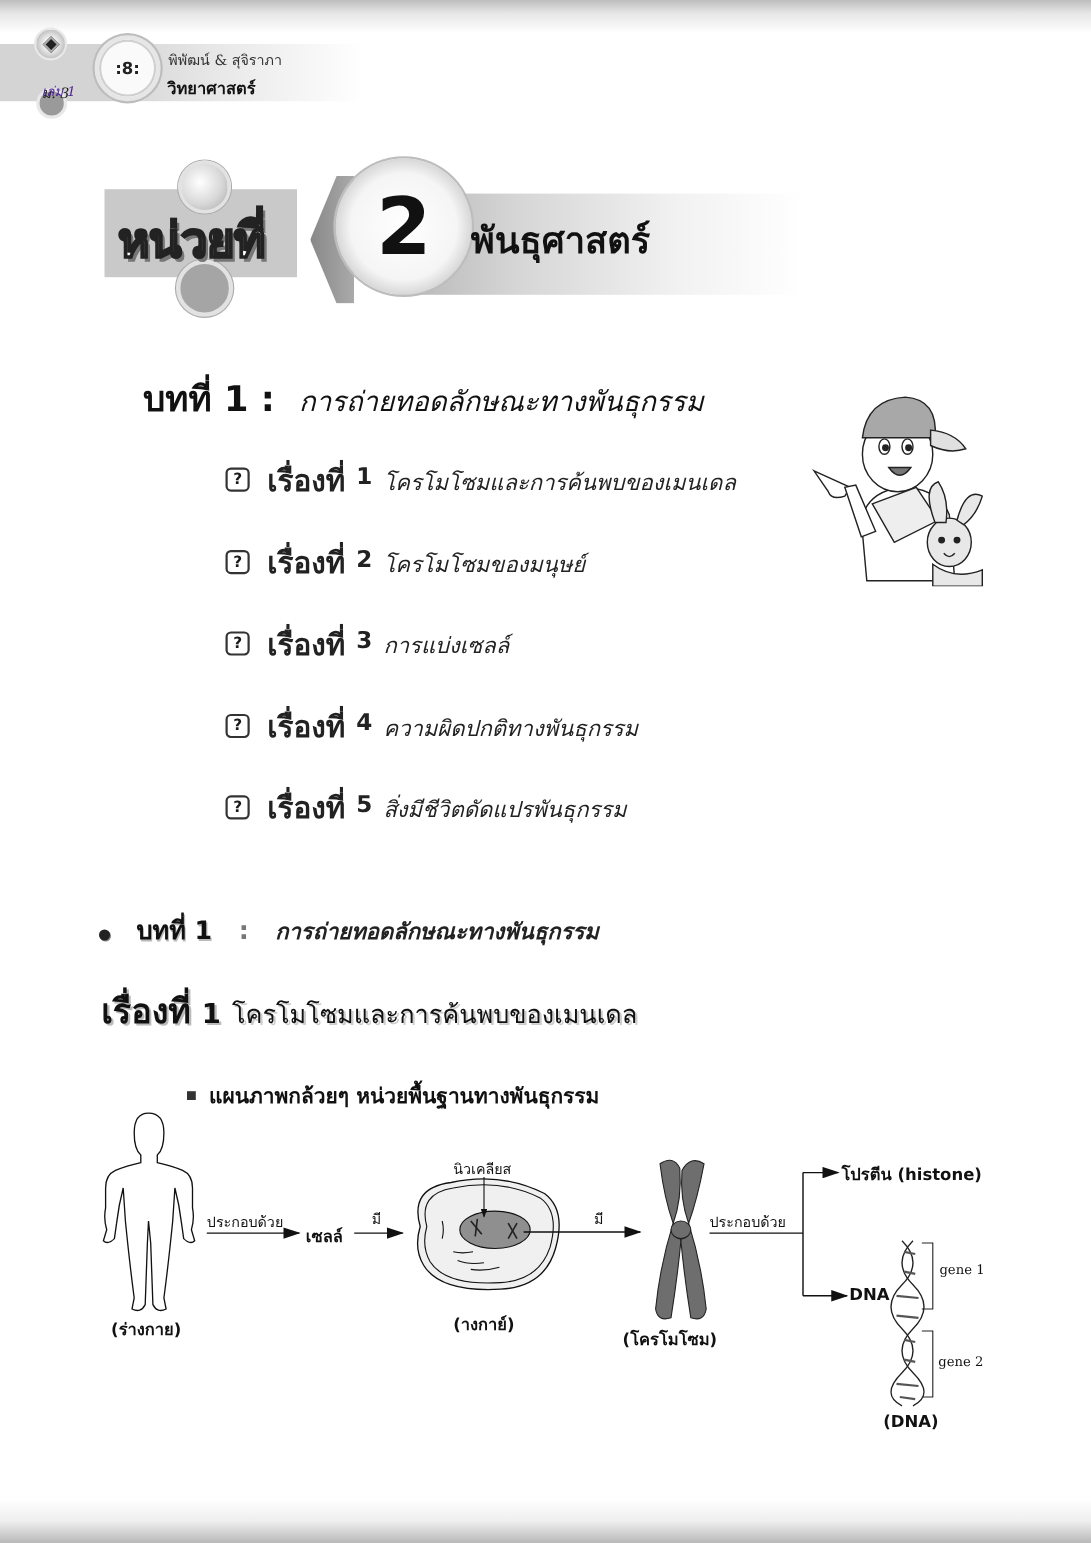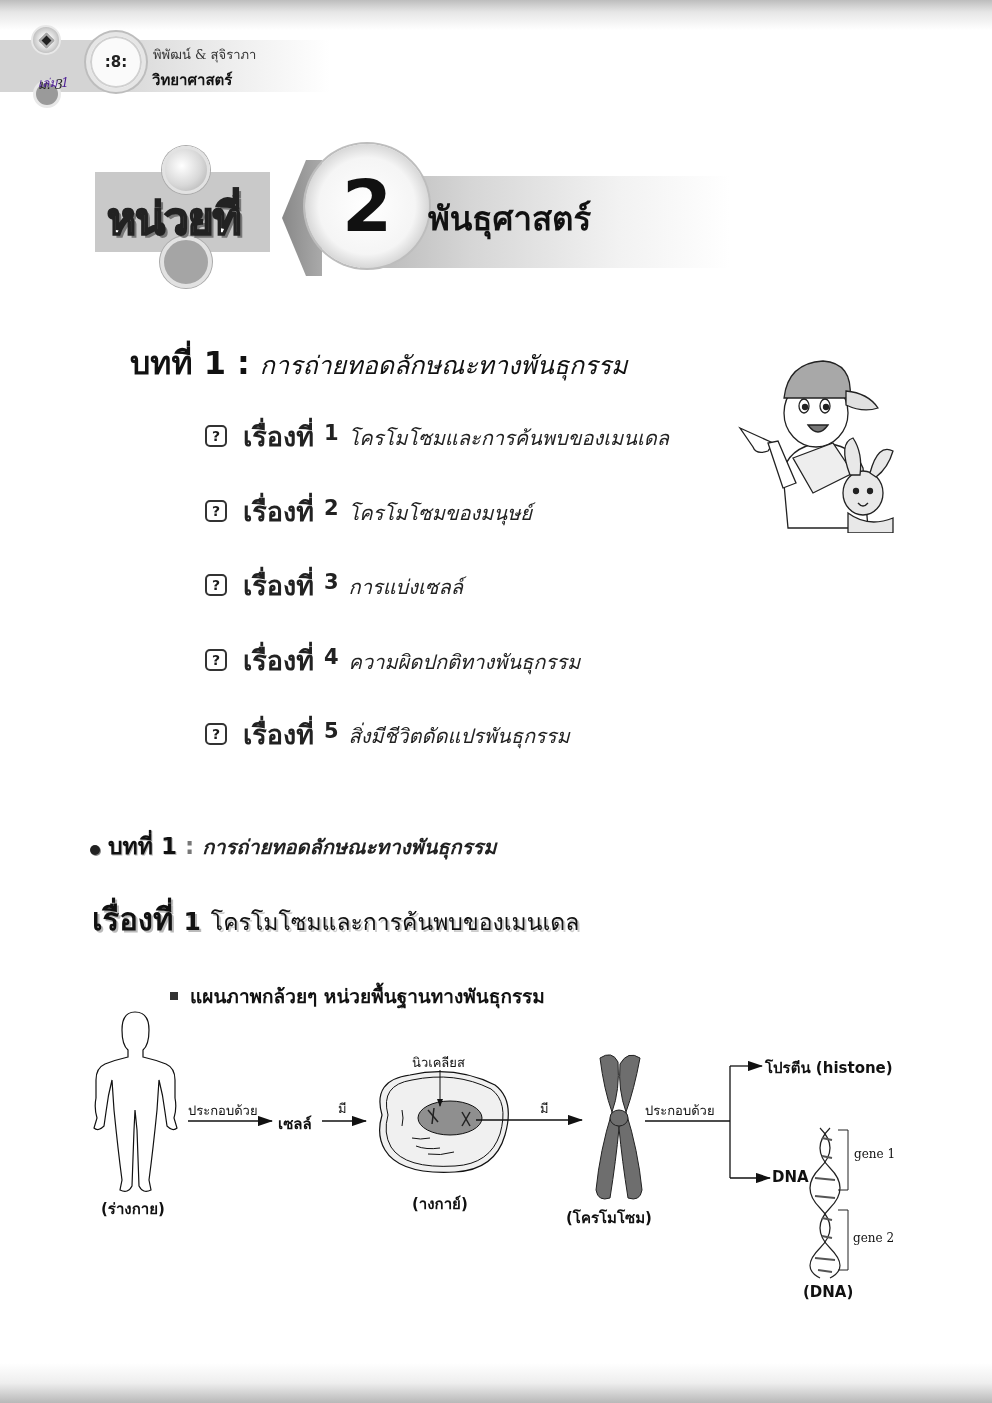--- a/index.html
+++ b/index.html
@@ -40,36 +40,36 @@
     letter-spacing: -1px; -webkit-text-stroke: 2px #222; text-shadow: 3px 3px 0 #777; }
   .unit-chevron { position: absolute; left: 282px; top: 160px; width: 40px; height: 116px;
     background: linear-gradient(to right, #888, #aaa); clip-path: polygon(60% 0, 100% 0, 100% 100%, 60% 100%, 0 50%); }
   .unit-circle { position: absolute; left: 305px; top: 144px; width: 124px; height: 124px; border-radius: 50%;
     background: radial-gradient(circle, #ffffff 0%, #f5f5f5 55%, #cfcfcf 75%, #f2f2f2 85%, #c4c4c4 100%);
     box-shadow: 0 0 0 2px #bdbdbd; display: flex; align-items: center; justify-content: center; }
   .unit-number { font-size: 72px; font-weight: bold; color: #111; }
   .unit-title { position: absolute; left: 428px; top: 192px; font-size: 33px; font-weight: bold; color: #111; }
 
   
-  .chapter-head { position: absolute; left: 130px; top: 337px; display: flex; align-items: baseline; gap: 10px; }
+  .chapter-head { position: absolute; left: 130px; top: 337px; display: flex; align-items: baseline; gap: 22px; }
   .chapter-head .lbl { font-size: 32px; font-weight: bold; color: #111; }
   .chapter-head .title { font-size: 25px; font-style: italic; color: #111; }
 
   .mascot { position: absolute; left: 728px; top: 343px; width: 180px; height: 190px; }
 
   .toc { position: absolute; left: 205px; top: 415px; }
   .toc-item { height: 74.5px; display: flex; align-items: flex-start; }
   .toc-q { width: 22px; height: 22px; border: 2px solid #333; border-radius: 5px; font-size: 14px; font-weight: bold;
     display: flex; align-items: center; justify-content: center; margin-top: 10px; margin-right: 16px; background: #fff; }
   .toc-lbl { font-size: 27px; font-weight: bold; color: #222; margin-right: 10px; }
   .toc-num { font-size: 21px; font-weight: bold; color: #222; margin-right: 10px; margin-top: 6px; }
   .toc-text { font-size: 20px; font-style: italic; color: #222; margin-top: 7px; }
 
   
-  .sec-chapter { position: absolute; left: 90px; top: 828px; display: flex; align-items: baseline; gap: 8px; }
+  .sec-chapter { position: absolute; left: 90px; top: 828px; display: flex; align-items: baseline; gap: 24px; }
   .sec-chapter .bullet { width: 10px; height: 10px; border-radius: 50%; background: #222; box-shadow: 1px 1px 0 #888; align-self: center; margin-top: 8px; }
   .sec-chapter .lbl { font-size: 23px; font-weight: bold; color: #111; text-shadow: 1px 1px 0 #bbb; }
   .sec-chapter .colon { font-size: 23px; font-weight: bold; color: #777; }
   .sec-chapter .title { font-size: 20px; font-style: italic; font-weight: bold; color: #222; }
 
   .sec-topic { position: absolute; left: 92px; top: 894px; display: flex; align-items: baseline; gap: 10px; }
   .sec-topic .lbl { font-size: 31px; font-weight: bold; color: #111; text-shadow: 2px 2px 0 #bbb; }
   .sec-topic .num { font-size: 25px; font-weight: bold; color: #111; text-shadow: 2px 2px 0 #bbb; }
   .sec-topic .title { font-size: 23px; color: #111; text-shadow: 2px 2px 0 #ccc; }
 

